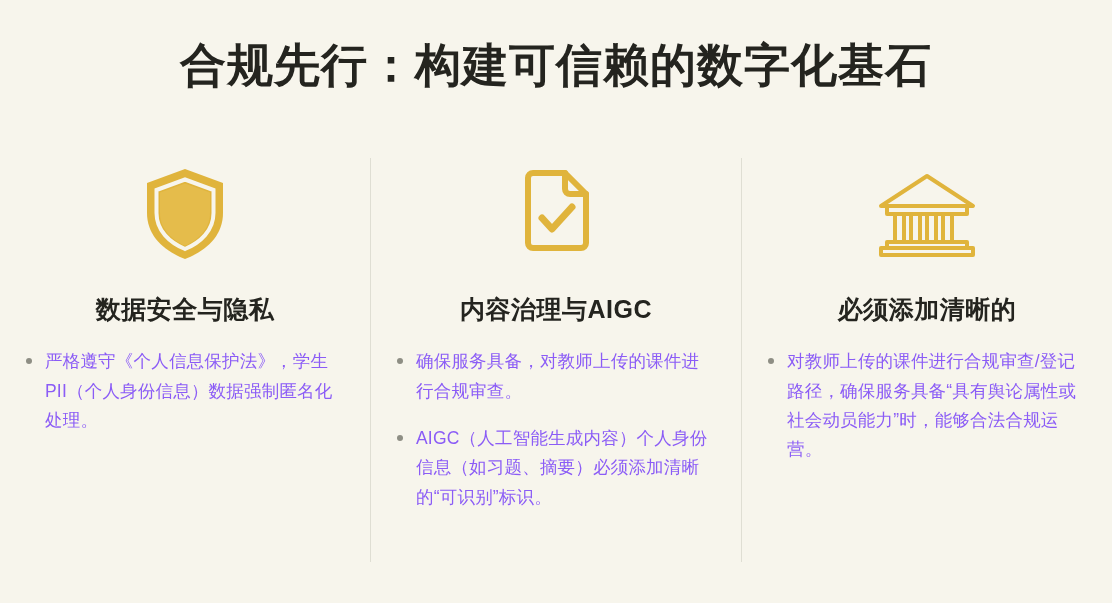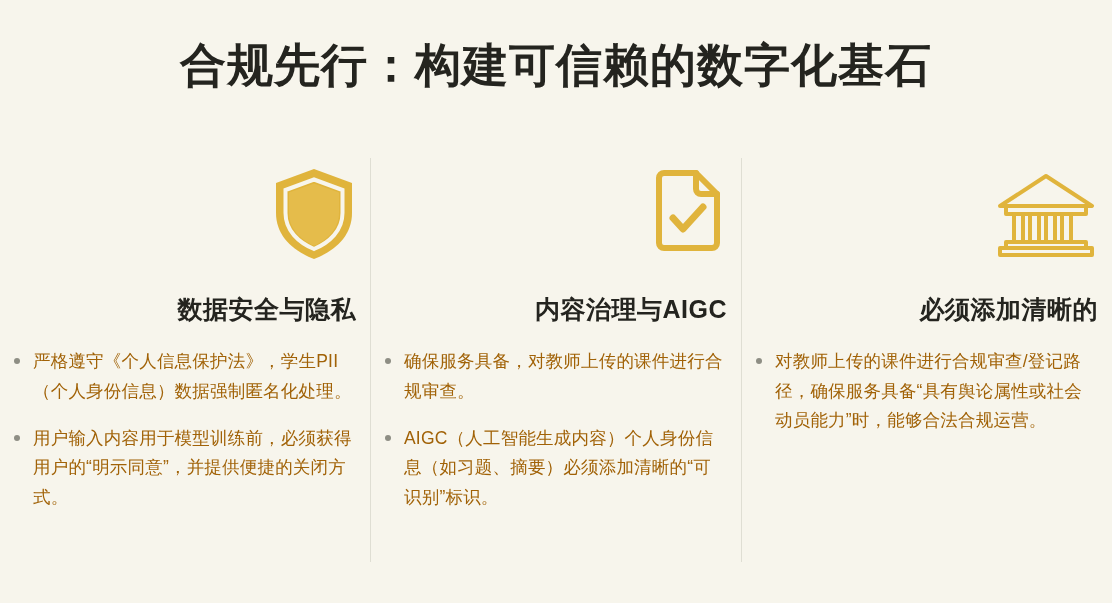--- a/index.html
+++ b/index.html
@@ -38,25 +38,25 @@
     left: 0;
     width: 1112px;
     height: 404px;
     display: flex;
     flex-direction: row;
     align-items: stretch;
   }
   .col {
     width: 370.6px;
     box-sizing: border-box;
-    padding: 0 14px;
+    padding: 0 26px;
     position: relative;
     display: flex;
     flex-direction: column;
-    align-items: flex-end;
+    align-items: center;
   }
   .divider {
     width: 1px;
     background: #dfded3;
     align-self: stretch;
     flex: 0 0 1px;
   }
   .icon-wrap {
     height: 100px;
     display: flex;
@@ -90,21 +90,21 @@
     width: 6px;
     height: 6px;
     border-radius: 50%;
     background: #8e8e84;
     margin-top: 11px;
     margin-right: 13px;
   }
   .bullet-text {
     font-size: 17.5px;
     line-height: 1.68;
-    color: #a16207;
+    color: #8b5cf6;
     letter-spacing: 0.2px;
     flex: 1 1 auto;
   }
   .col-2 .bullet-text, .col-3 .bullet-text { }
   svg { display: block; }
 </style>
 </head>
 <body>
 
 <div class="slide">
@@ -119,24 +119,20 @@
           <path d="M42 3 L80 17 L80 47 C80 70 63 85 42 93 C21 85 4 70 4 47 L4 17 Z" fill="#E0B43C"></path>
           <path d="M42 13.5 L70.5 24 L70.5 47 C70.5 64.5 57.5 76.5 42 83 C26.5 76.5 13.5 64.5 13.5 47 L13.5 24 Z" fill="none" stroke="#F7F5EC" stroke-width="4"></path>
           <path d="M42 17.5 L67 26.5 L67 47 C67 62.8 55.3 74 42 79.8 C28.7 74 17 62.8 17 47 L17 26.5 Z" fill="#E5BC4B"></path>
         </svg>
       </div>
       <div class="col-heading">数据安全与隐私</div>
       <div class="bullets">
         <div class="bullet">
           <span class="bullet-dot"></span>
           <span class="bullet-text">严格遵守《个人信息保护法》，学生PII（个人身份信息）数据强制匿名化处理。</span>
-        </div>
-        <div class="bullet">
-          <span class="bullet-dot"></span>
-          <span class="bullet-text">用户输入内容用于模型训练前，必须获得用户的“明示同意”，并提供便捷的关闭方式。</span>
         </div>
       </div>
     </div>
 
     <div class="divider"></div>
 
     <div class="col col-2">
       <div class="icon-wrap">
         <svg width="80" height="92" viewBox="0 0 80 92" aria-hidden="true">
           <path d="M12 10 C12 7.2 14.2 5 17 5 L49 5 L70 26 L70 75 C70 77.8 67.8 80 65 80 L17 80 C14.2 80 12 77.8 12 75 Z" fill="none" stroke="#E0B43C" stroke-width="6" stroke-linejoin="round"></path>

